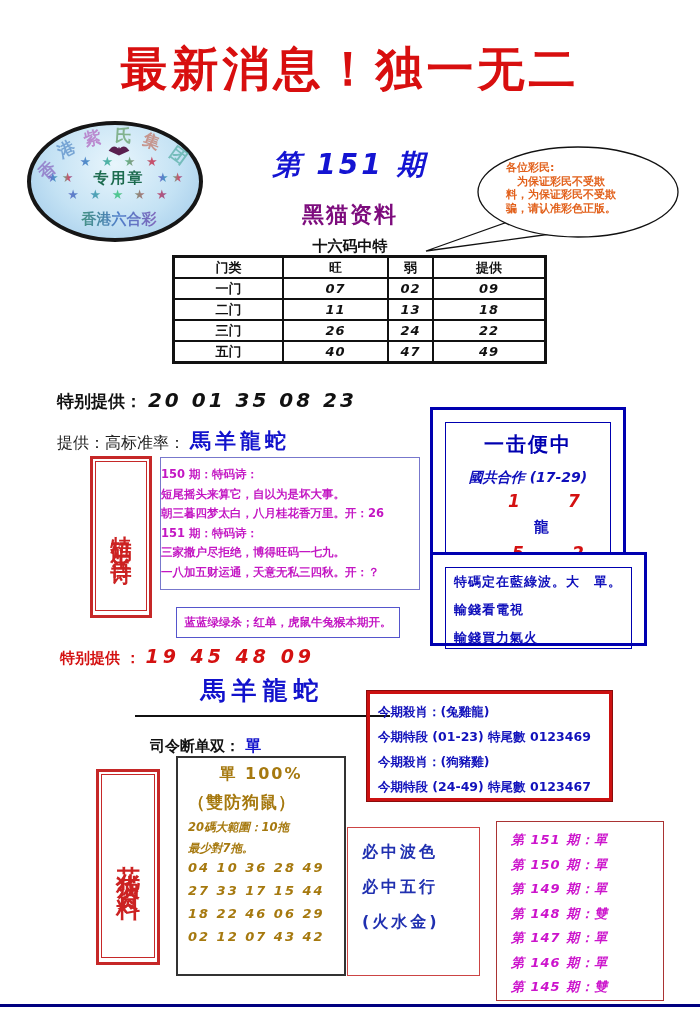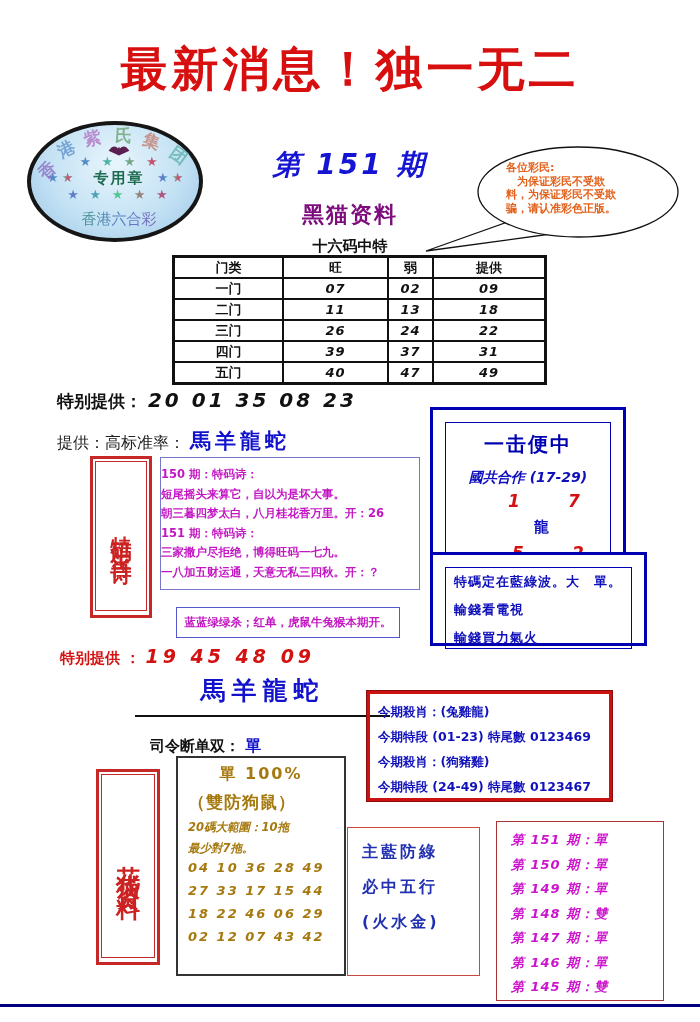--- a/index.html
+++ b/index.html
@@ -27,21 +27,21 @@
   .a4{left:112px;top:5px;transform:rotate(20deg);color:#c27a6b;}
   .a5{left:139px;top:19px;transform:rotate(36deg);color:#5bb0a8;}
   .starrow{font-size:13px;letter-spacing:3px;
     background:linear-gradient(90deg,#7f5bc9,#4f8ec9,#4fc98e,#c94f6b,#4f6bc9);
     -webkit-background-clip:text;background-clip:text;color:transparent;font-weight:bold;}
   .st1{left:24px;top:29px;width:130px;text-align:center;}
   .st3{left:18px;top:62px;width:140px;text-align:center;}
   .stL{left:16px;top:45px;}
   .stR{left:126px;top:45px;}
   .sealtxt{left:48px;top:44px;width:80px;text-align:center;font-size:15px;font-weight:bold;color:#1d6b4f;letter-spacing:2px;}
-  .stampbottom{left:28px;top:85px;width:120px;text-align:center;font-size:15px;font-weight:normal;
+  .stampbottom{left:28px;top:85px;width:120px;text-align:center;font-size:15px;font-weight:bold;
     background:linear-gradient(90deg,#3f9e5a,#4f7ec9,#9e5ab2);-webkit-background-clip:text;background-clip:text;color:transparent;}
   .eagle{left:76px;top:17px;}
   
   .issue{left:0;top:146px;width:700px;text-align:center;font-size:28px;font-weight:bold;font-style:italic;color:#1414d2;letter-spacing:3px;}
   .brand{left:0;top:200px;width:700px;text-align:center;font-size:22px;font-weight:bold;color:#7d0c7d;letter-spacing:2px;}
   .tbltitle{left:0;top:237px;width:700px;text-align:center;font-size:15px;font-weight:bold;color:#111;}
   
   .bubble-svg{left:418px;top:145px;}
   .bubble-text{left:506px;top:161px;width:172px;font-size:11px;font-weight:bold;color:#e2611c;line-height:13.5px;}
   
@@ -171,26 +171,20 @@
     <td class="c2 hand">13</td>
     <td class="c3 hand">18</td>
   </tr>
   <tr>
     <td class="c0">三门</td>
     <td class="c1 hand">26</td>
     <td class="c2 hand">24</td>
     <td class="c3 hand">22</td>
   </tr>
   <tr>
-    <td class="c0">四门</td>
-    <td class="c1 hand">39</td>
-    <td class="c2 hand">37</td>
-    <td class="c3 hand">31</td>
-  </tr>
-  <tr>
     <td class="c0">五门</td>
     <td class="c1 hand">40</td>
     <td class="c2 hand">47</td>
     <td class="c3 hand">49</td>
   </tr>
 </tbody>
   </table>
 
 <div class="abs offer1">
   <span>特别提供：</span>
@@ -272,21 +266,21 @@
 </div>
 
 <div class="abs todaybox">
   <div>今期殺肖：(兔雞龍)</div>
   <div>今期特段 (01-23) 特尾數 0123469</div>
   <div>今期殺肖：(狗豬雞)</div>
   <div>今期特段 (24-49) 特尾數 0123467</div>
 </div>
 
 <div class="abs colorbox">
-  <div>主藍防綠</div>
+  <div>必中波色</div>
   <div>必中五行</div>
   <div>(火水金)</div>
 </div>
 
 <div class="abs periodbox">
   <div>第 151 期：單</div>
   <div>第 150 期：單</div>
   <div>第 149 期：單</div>
   <div>第 148 期：雙</div>
   <div>第 147 期：單</div>

